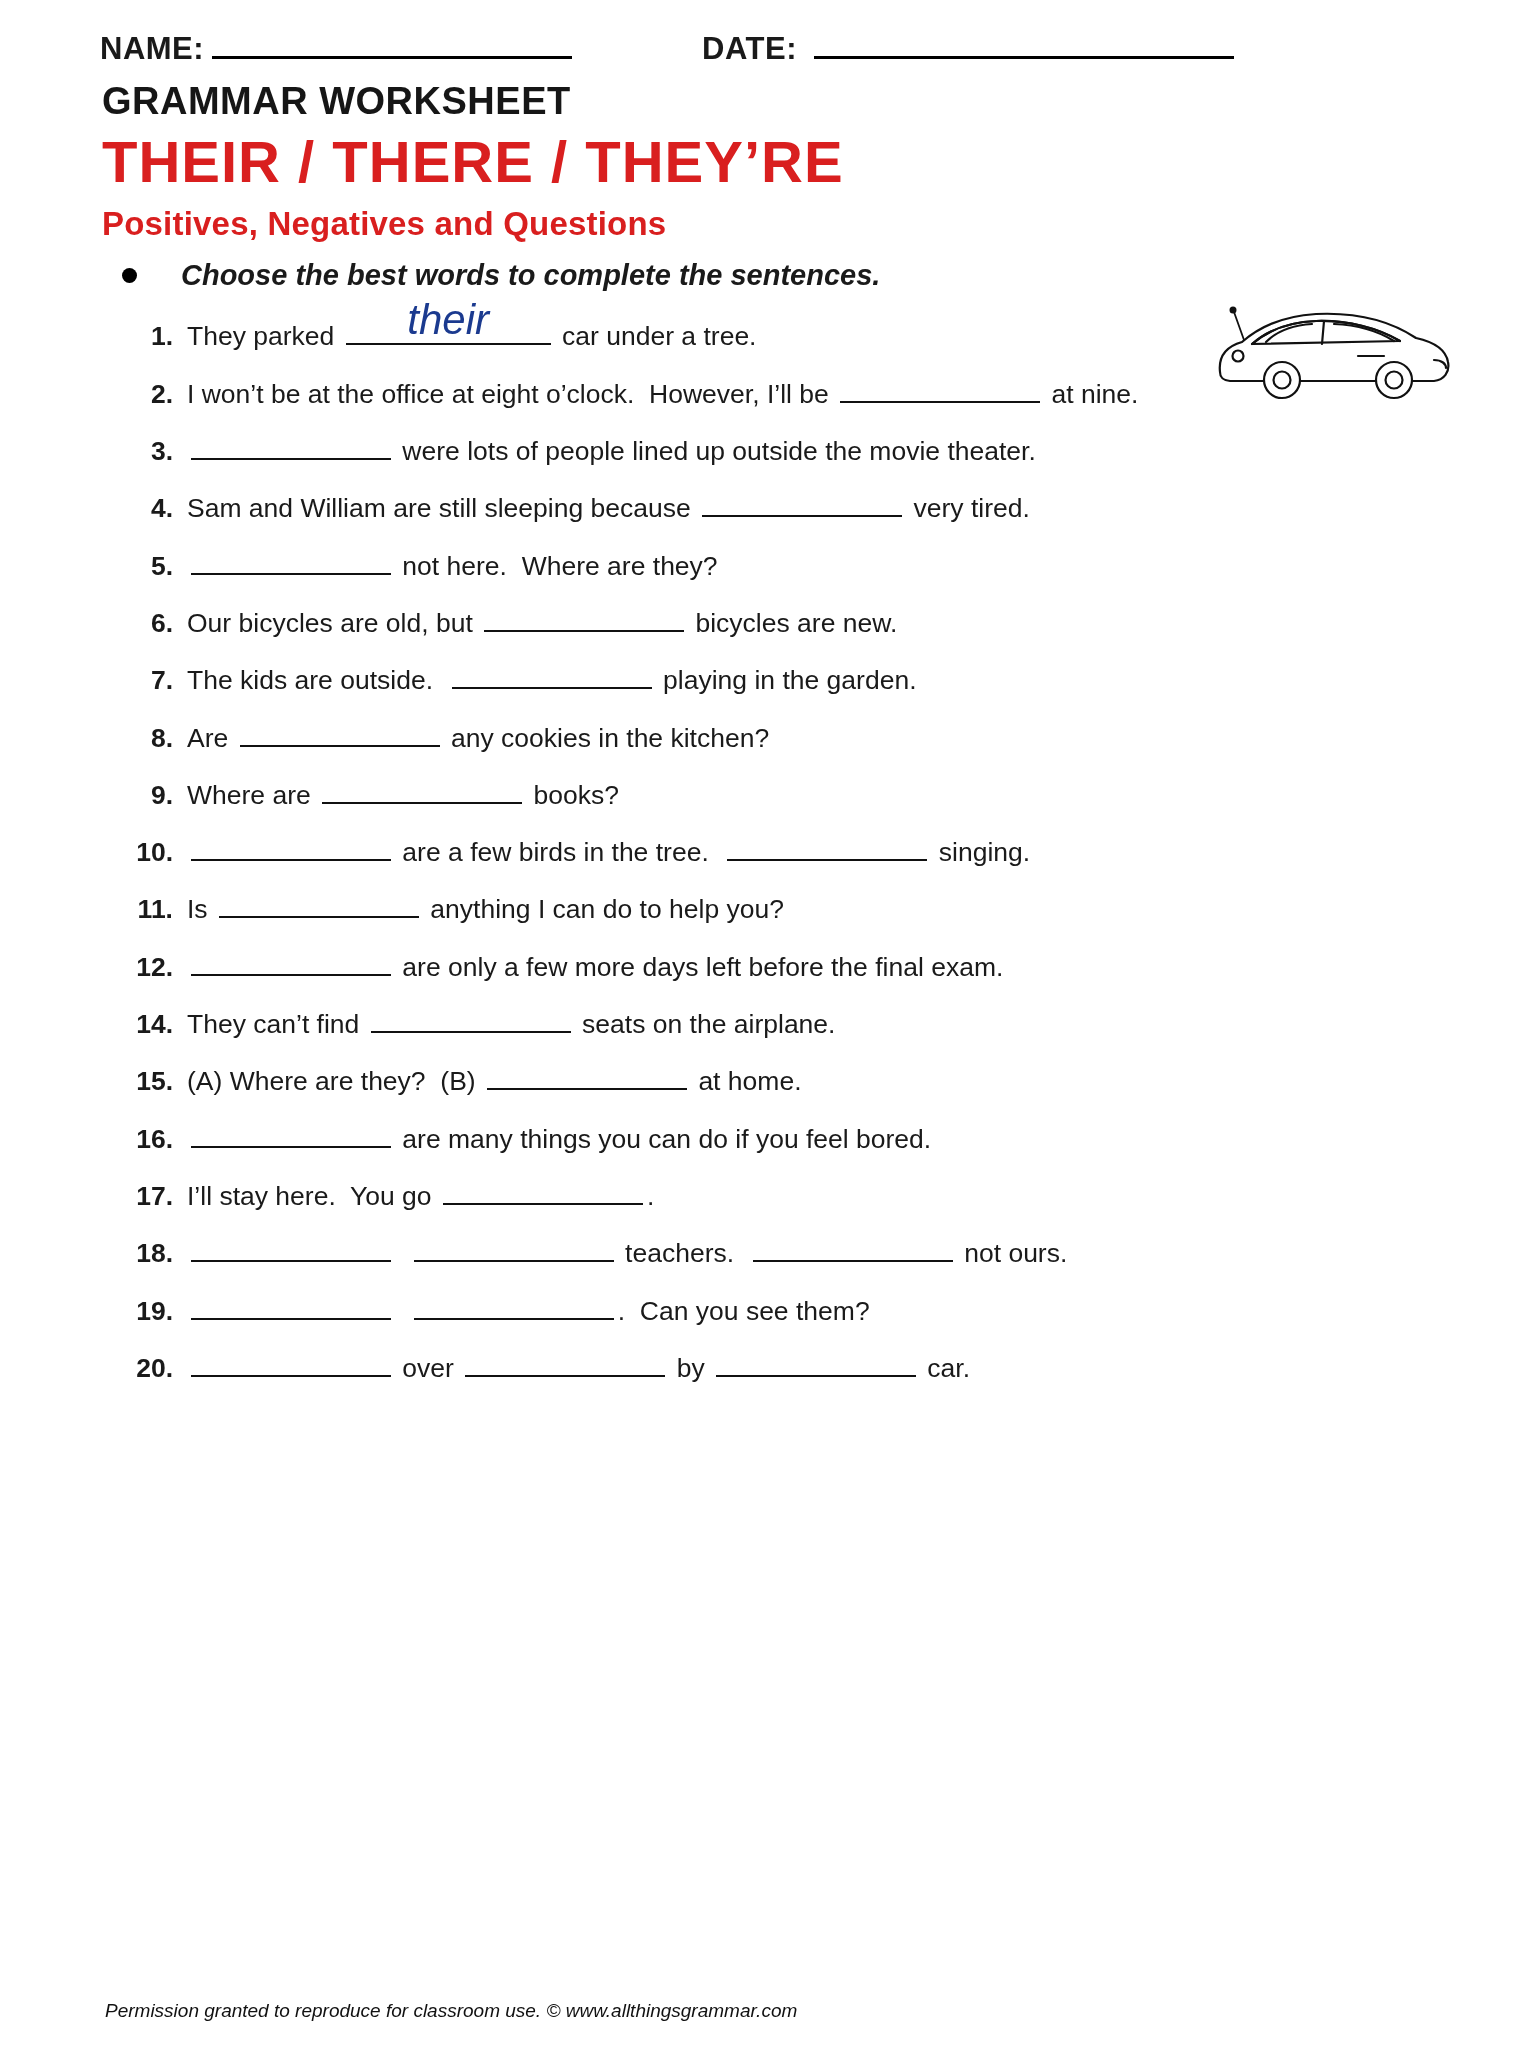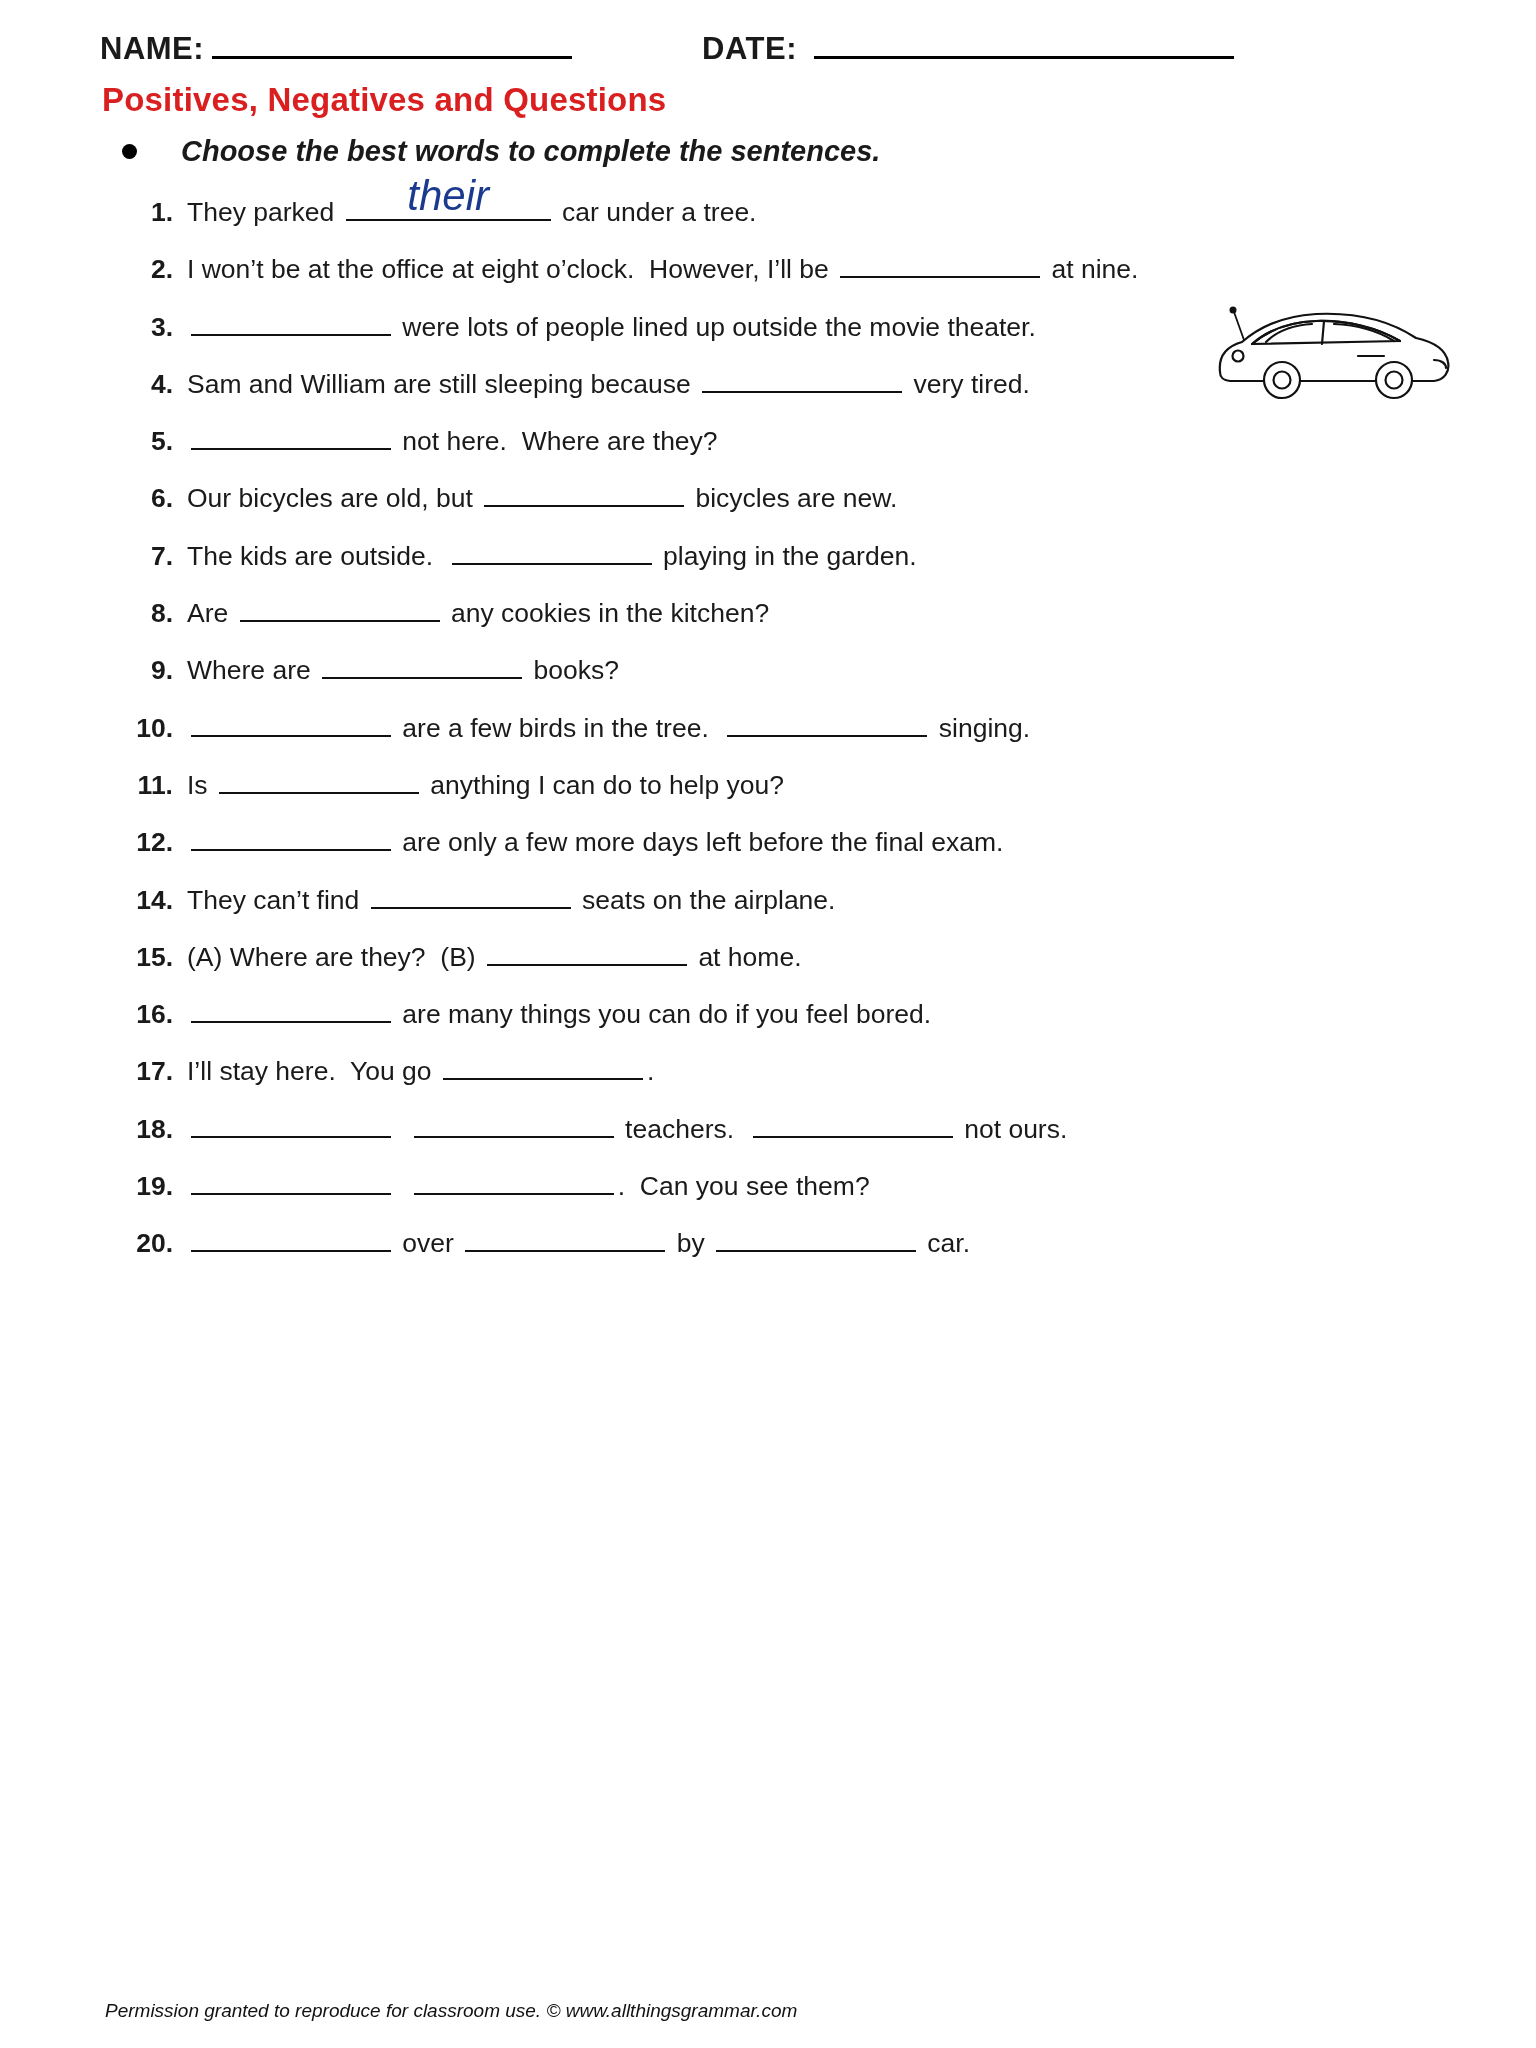--- a/index.html
+++ b/index.html
@@ -166,20 +166,22 @@
   <div class="name-date-row">
     <span class="nd-label">NAME:</span>
     <span class="nd-line name-line"></span>
     <span class="date-group">
       <span class="nd-label">DATE:</span>
       <span class="nd-line date-line"></span>
     </span>
   </div>
 
   <div class="title-block">
+    <div class="ws-title">GRAMMAR WORKSHEET</div>
+    <div class="main-title">THEIR / THERE / THEY’RE</div>
     <div class="subtitle">Positives, Negatives and Questions</div>
   </div>
 
   <div class="instruction-row">
     <span class="bullet"></span>
     <span class="instruction-text">Choose the best words to complete the sentences.</span>
   </div>
 
   <svg class="car" viewBox="0 0 250 110">
     <g fill="none" stroke="#111111" stroke-width="2.2" stroke-linecap="round" stroke-linejoin="round">

